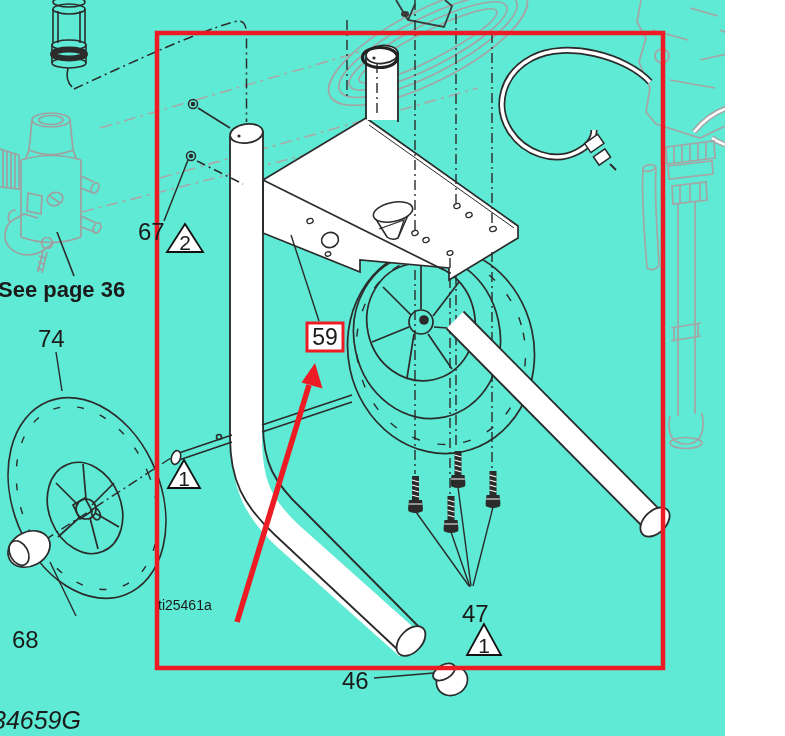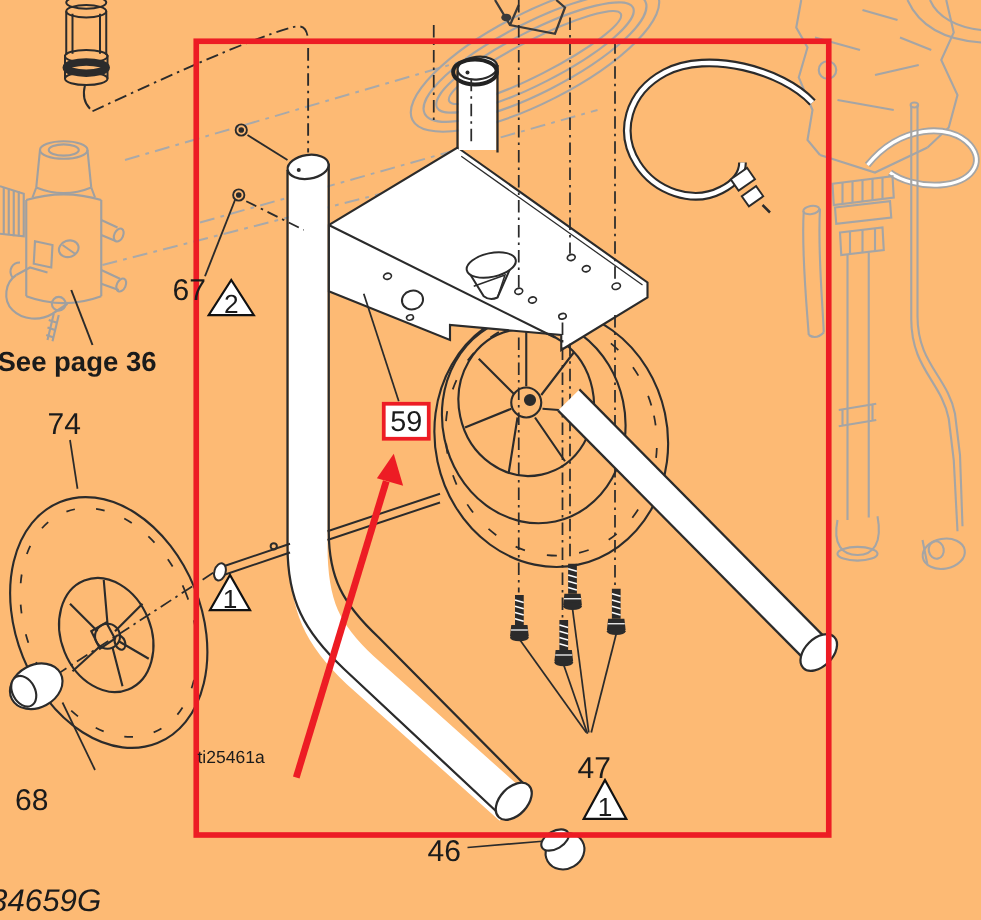--- a/index.html
+++ b/index.html
@@ -1,16 +1,16 @@
 <!DOCTYPE html>
 <html><head>
 <meta charset="utf-8">
 <style>
   html,body{margin:0;padding:0;background:#ffffff;}
-  .stage{position:relative;width:785px;height:736px;background:#fdba74;overflow:hidden;
+  .stage{position:relative;width:725px;height:736px;background:#5eead4;overflow:hidden;
          font-family:"Liberation Sans",sans-serif;}
   svg{display:block;}
   text{fill:#1b1b1b;}
   .lbl{font-size:24px;}
   .tri-num{font-size:21px;text-anchor:middle;}
   .note{font-size:22px;font-weight:bold;}
   .tiny{font-size:14px;}
   .doc{font-size:25px;font-style:italic;}
   .badge59{font-size:23px;text-anchor:middle;}
 </style>

